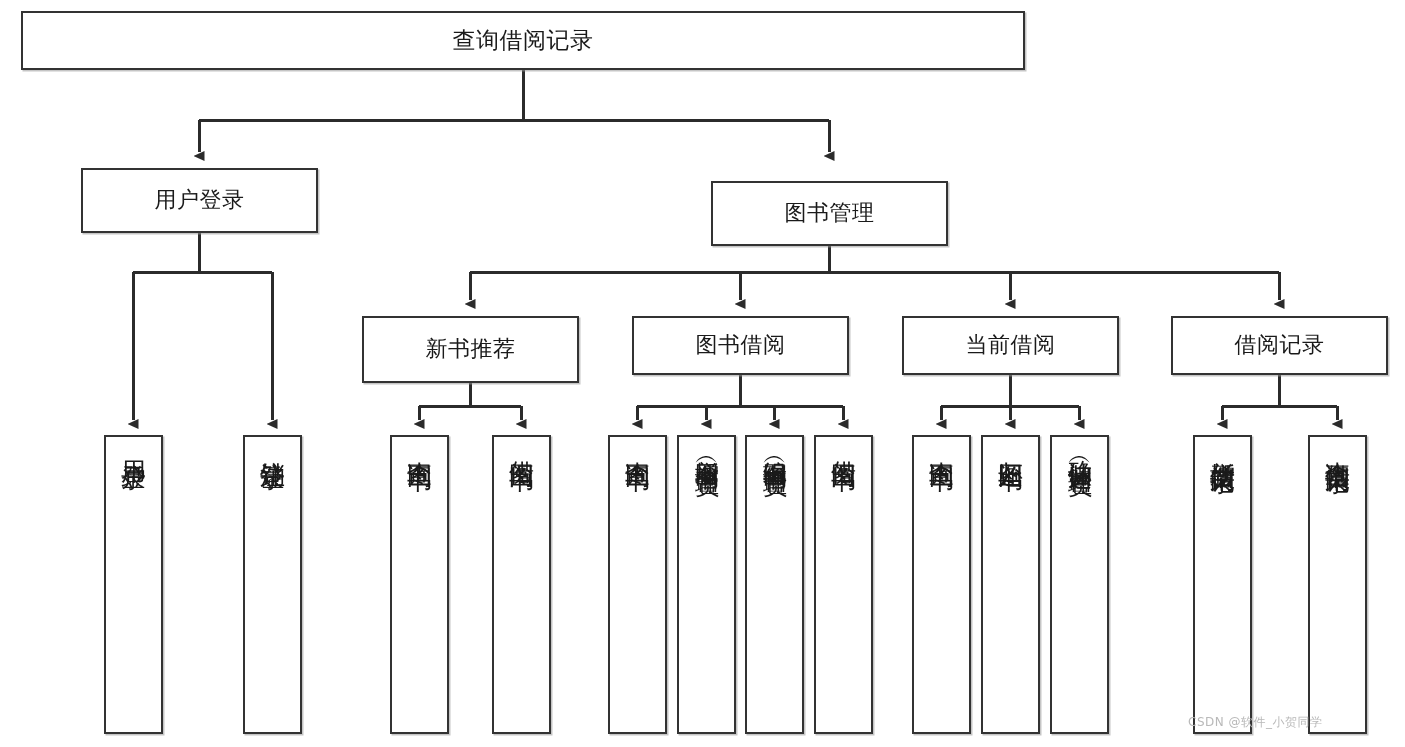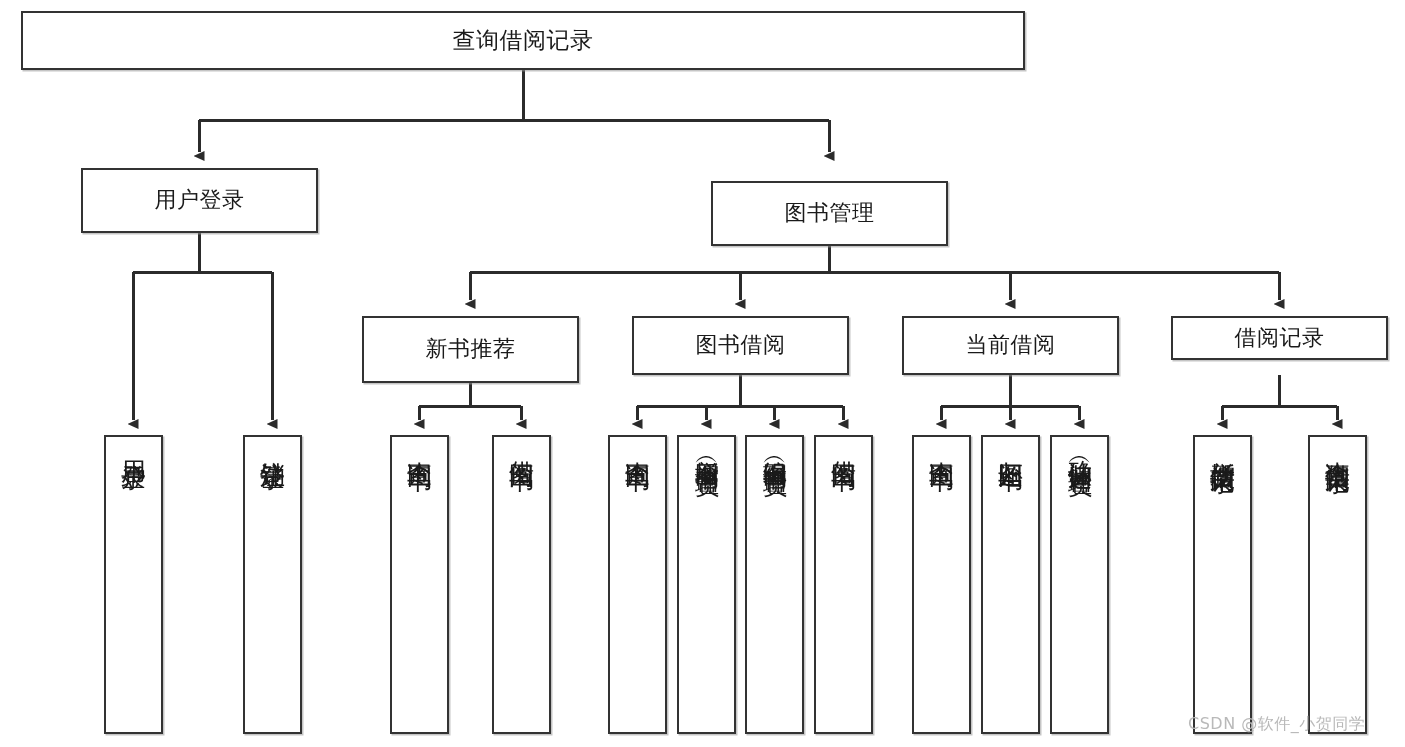--- a/index.html
+++ b/index.html
@@ -67,21 +67,21 @@
     max-height: 100%;
   }
   .node.v.tall .lbl {
     font-size: 24px;
     line-height: 1.3;
   }
   #watermark {
     position: absolute;
     left: 1188px;
     top: 714px;
-    font-size: 16px;
+    font-size: 12px;
     color: #b9b9b9;
     letter-spacing: 0.5px;
     white-space: nowrap;
     z-index: 5;
     font-family: "DejaVu Sans", "Liberation Sans", sans-serif;
   }
 </style>
 </head>
 <body>
 
@@ -156,21 +156,21 @@
   </div>
 
   <div class="node h" style="left:902px; top:316px; width:217px; height:59px;">
     <span class="lbl">当前借阅</span>
   </div>
 
   <div class="node h" style="left:632px; top:316px; width:217px; height:59px;">
     <span class="lbl">图书借阅</span>
   </div>
 
-  <div class="node h" style="left:1171px; top:316px; width:217px; height:44px;">
+  <div class="node h" style="left:1171px; top:316px; width:217px; height:59px;">
     <span class="lbl">借阅记录</span>
   </div>
 
   <div class="node v" style="left:104px; top:435px; width:59px; height:299px;">
     <span class="lbl">用户登录</span>
   </div>
 
   <div class="node v" style="left:243px; top:435px; width:59px; height:299px;">
     <span class="lbl">注销登录</span>
   </div>

